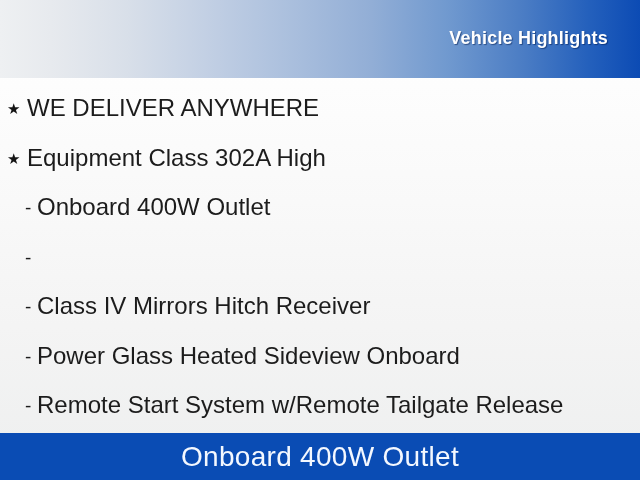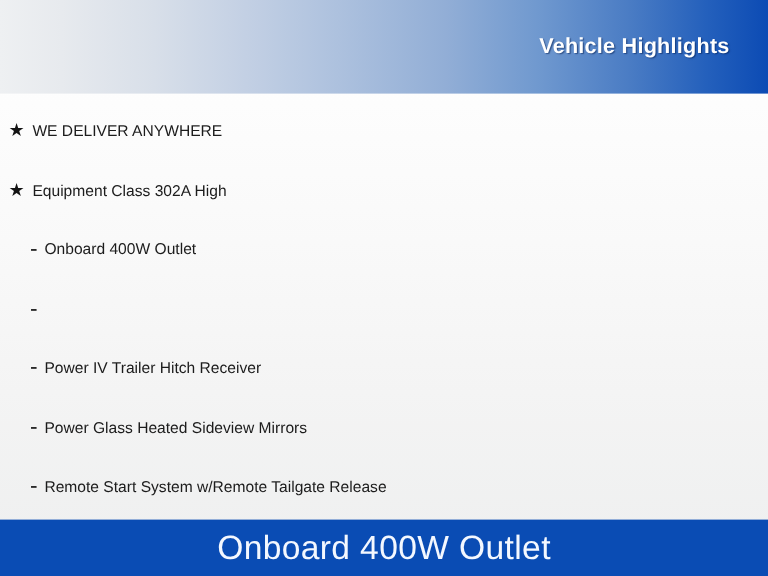--- a/index.html
+++ b/index.html
@@ -88,21 +88,21 @@
     display: inline-block;
     width: 12px;
     margin-left: 25px;
     font-size: 19px;
     line-height: 1;
     color: #1c1c1c;
     text-align: left;
   }
 
   .line .txt {
-    font-size: 13px;
+    font-size: 24px;
     color: #1c1c1c;
     line-height: 1;
   }
 
   .line.sub .txt {
     margin-left: 0px;
   }
 
   
   .bottom-banner {
@@ -146,25 +146,25 @@
       </div>
       <div class="line sub" style="top: 117px;">
         <span class="dash">-</span>
         <span class="txt">Onboard 400W Outlet</span>
       </div>
       <div class="line sub" style="top: 167px;">
         <span class="dash">-</span>
       </div>
       <div class="line sub" style="top: 216px;">
         <span class="dash">-</span>
-        <span class="txt">Power IV Trailer Hitch Receiver</span>
+        <span class="txt">Class IV Mirrors Hitch Receiver</span>
       </div>
       <div class="line sub" style="top: 266px;">
         <span class="dash">-</span>
-        <span class="txt">Power Glass Heated Sideview Mirrors</span>
+        <span class="txt">Power Glass Heated Sideview Onboard</span>
       </div>
       <div class="line sub" style="top: 315px;">
         <span class="dash">-</span>
         <span class="txt">Remote Start System w/Remote Tailgate Release</span>
       </div>
     </div>
 
   <div class="bottom-banner">
     <div class="caption">Onboard 400W Outlet</div>
   </div>

